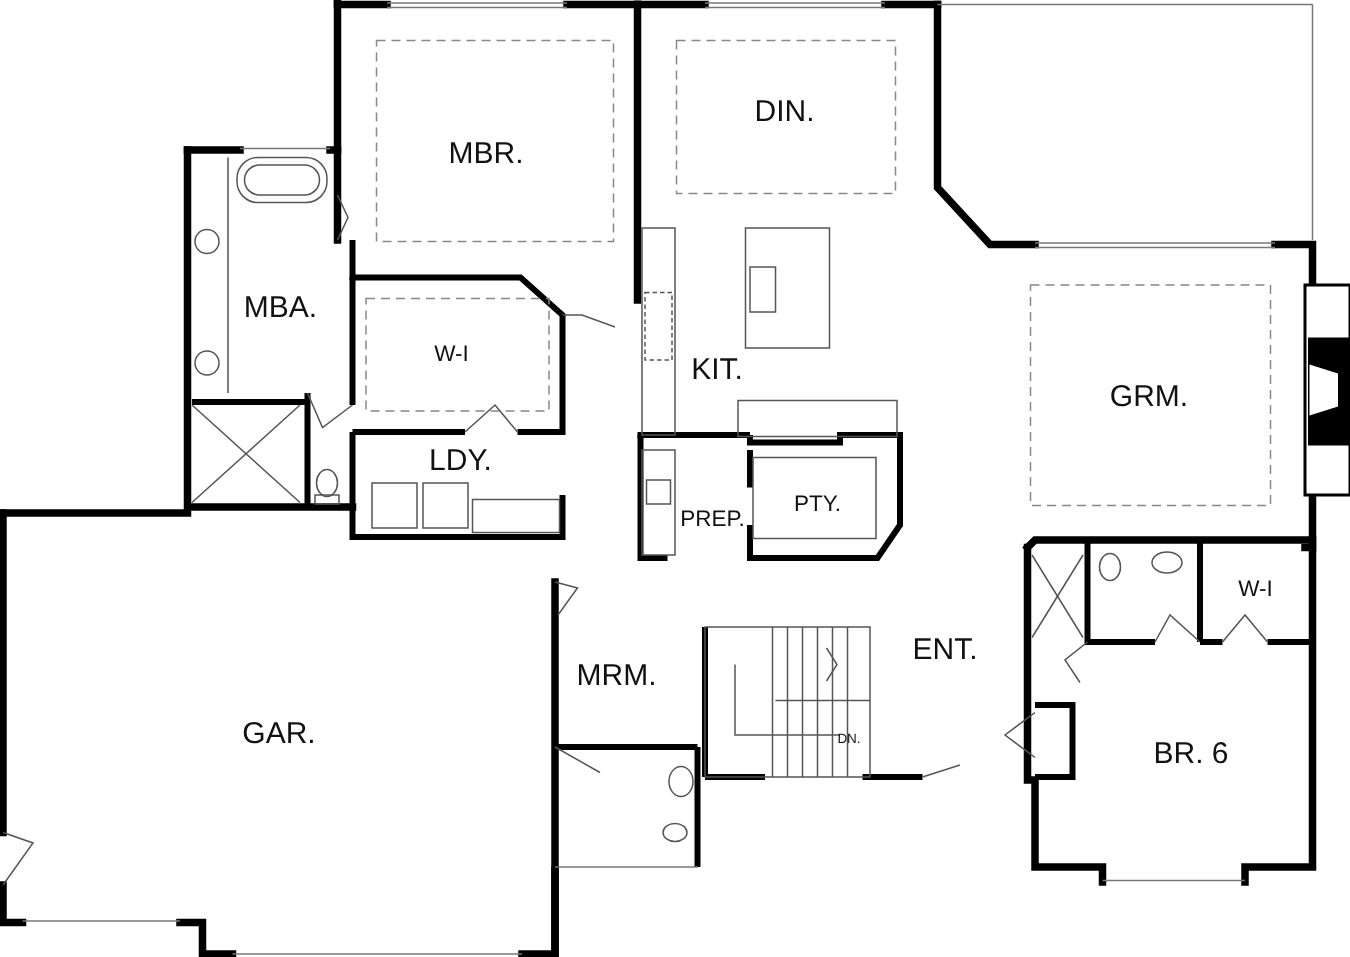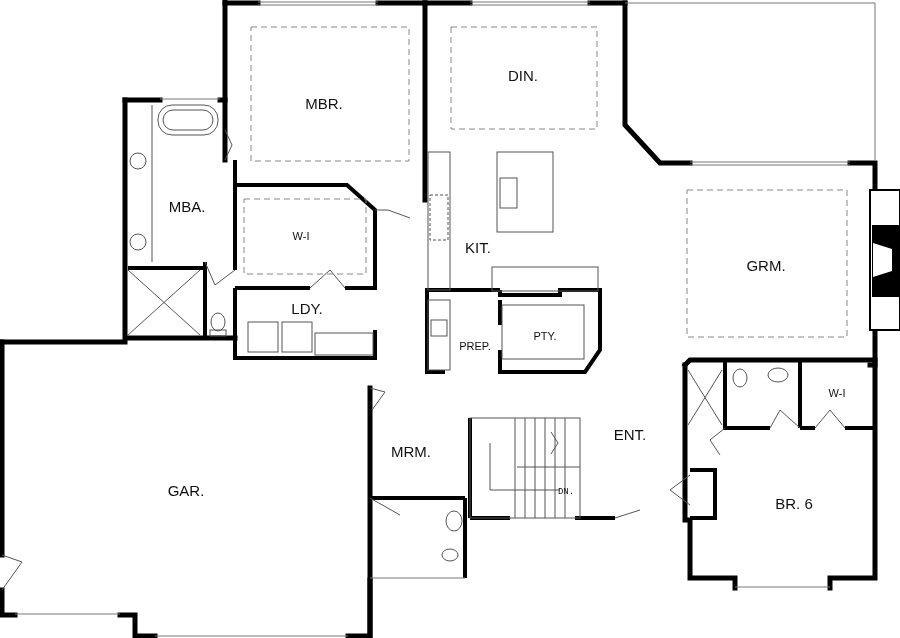--- a/index.html
+++ b/index.html
@@ -1,21 +1,21 @@
 <!DOCTYPE html>
 <html><head>
 <meta charset="utf-8">
 <style>
   html, body { margin: 0; padding: 0; background: #ffffff; }
   body { width: 900px; height: 638px; overflow: hidden; position: relative; }
   #plan { position: absolute; left: 0; top: 0; }
   .lbl { position: absolute; font-family: "Liberation Sans", sans-serif; color: #111; white-space: nowrap; transform: translate(-50%, -50%); }
-  .big { font-size: 15px; }
-  .sm { font-size: 11px; }
-  .xs { font-size: 9px; font-family: Liberation Mono, monospace; }
+  .big { font-size: 20px; }
+  .sm { font-size: 15px; }
+  .xs { font-size: 9px; }
 </style>
 </head>
 <body>
 
 <svg id="plan" width="900" height="638" viewBox="0 0 900 638" xmlns="http://www.w3.org/2000/svg">
   <g fill="none" stroke="#000" stroke-width="5" stroke-linecap="square">
 
     <polyline points="225,2 225,160"></polyline>
     <polyline points="225,3 258,3"></polyline>
       <polyline points="378,3 425,3"></polyline>

